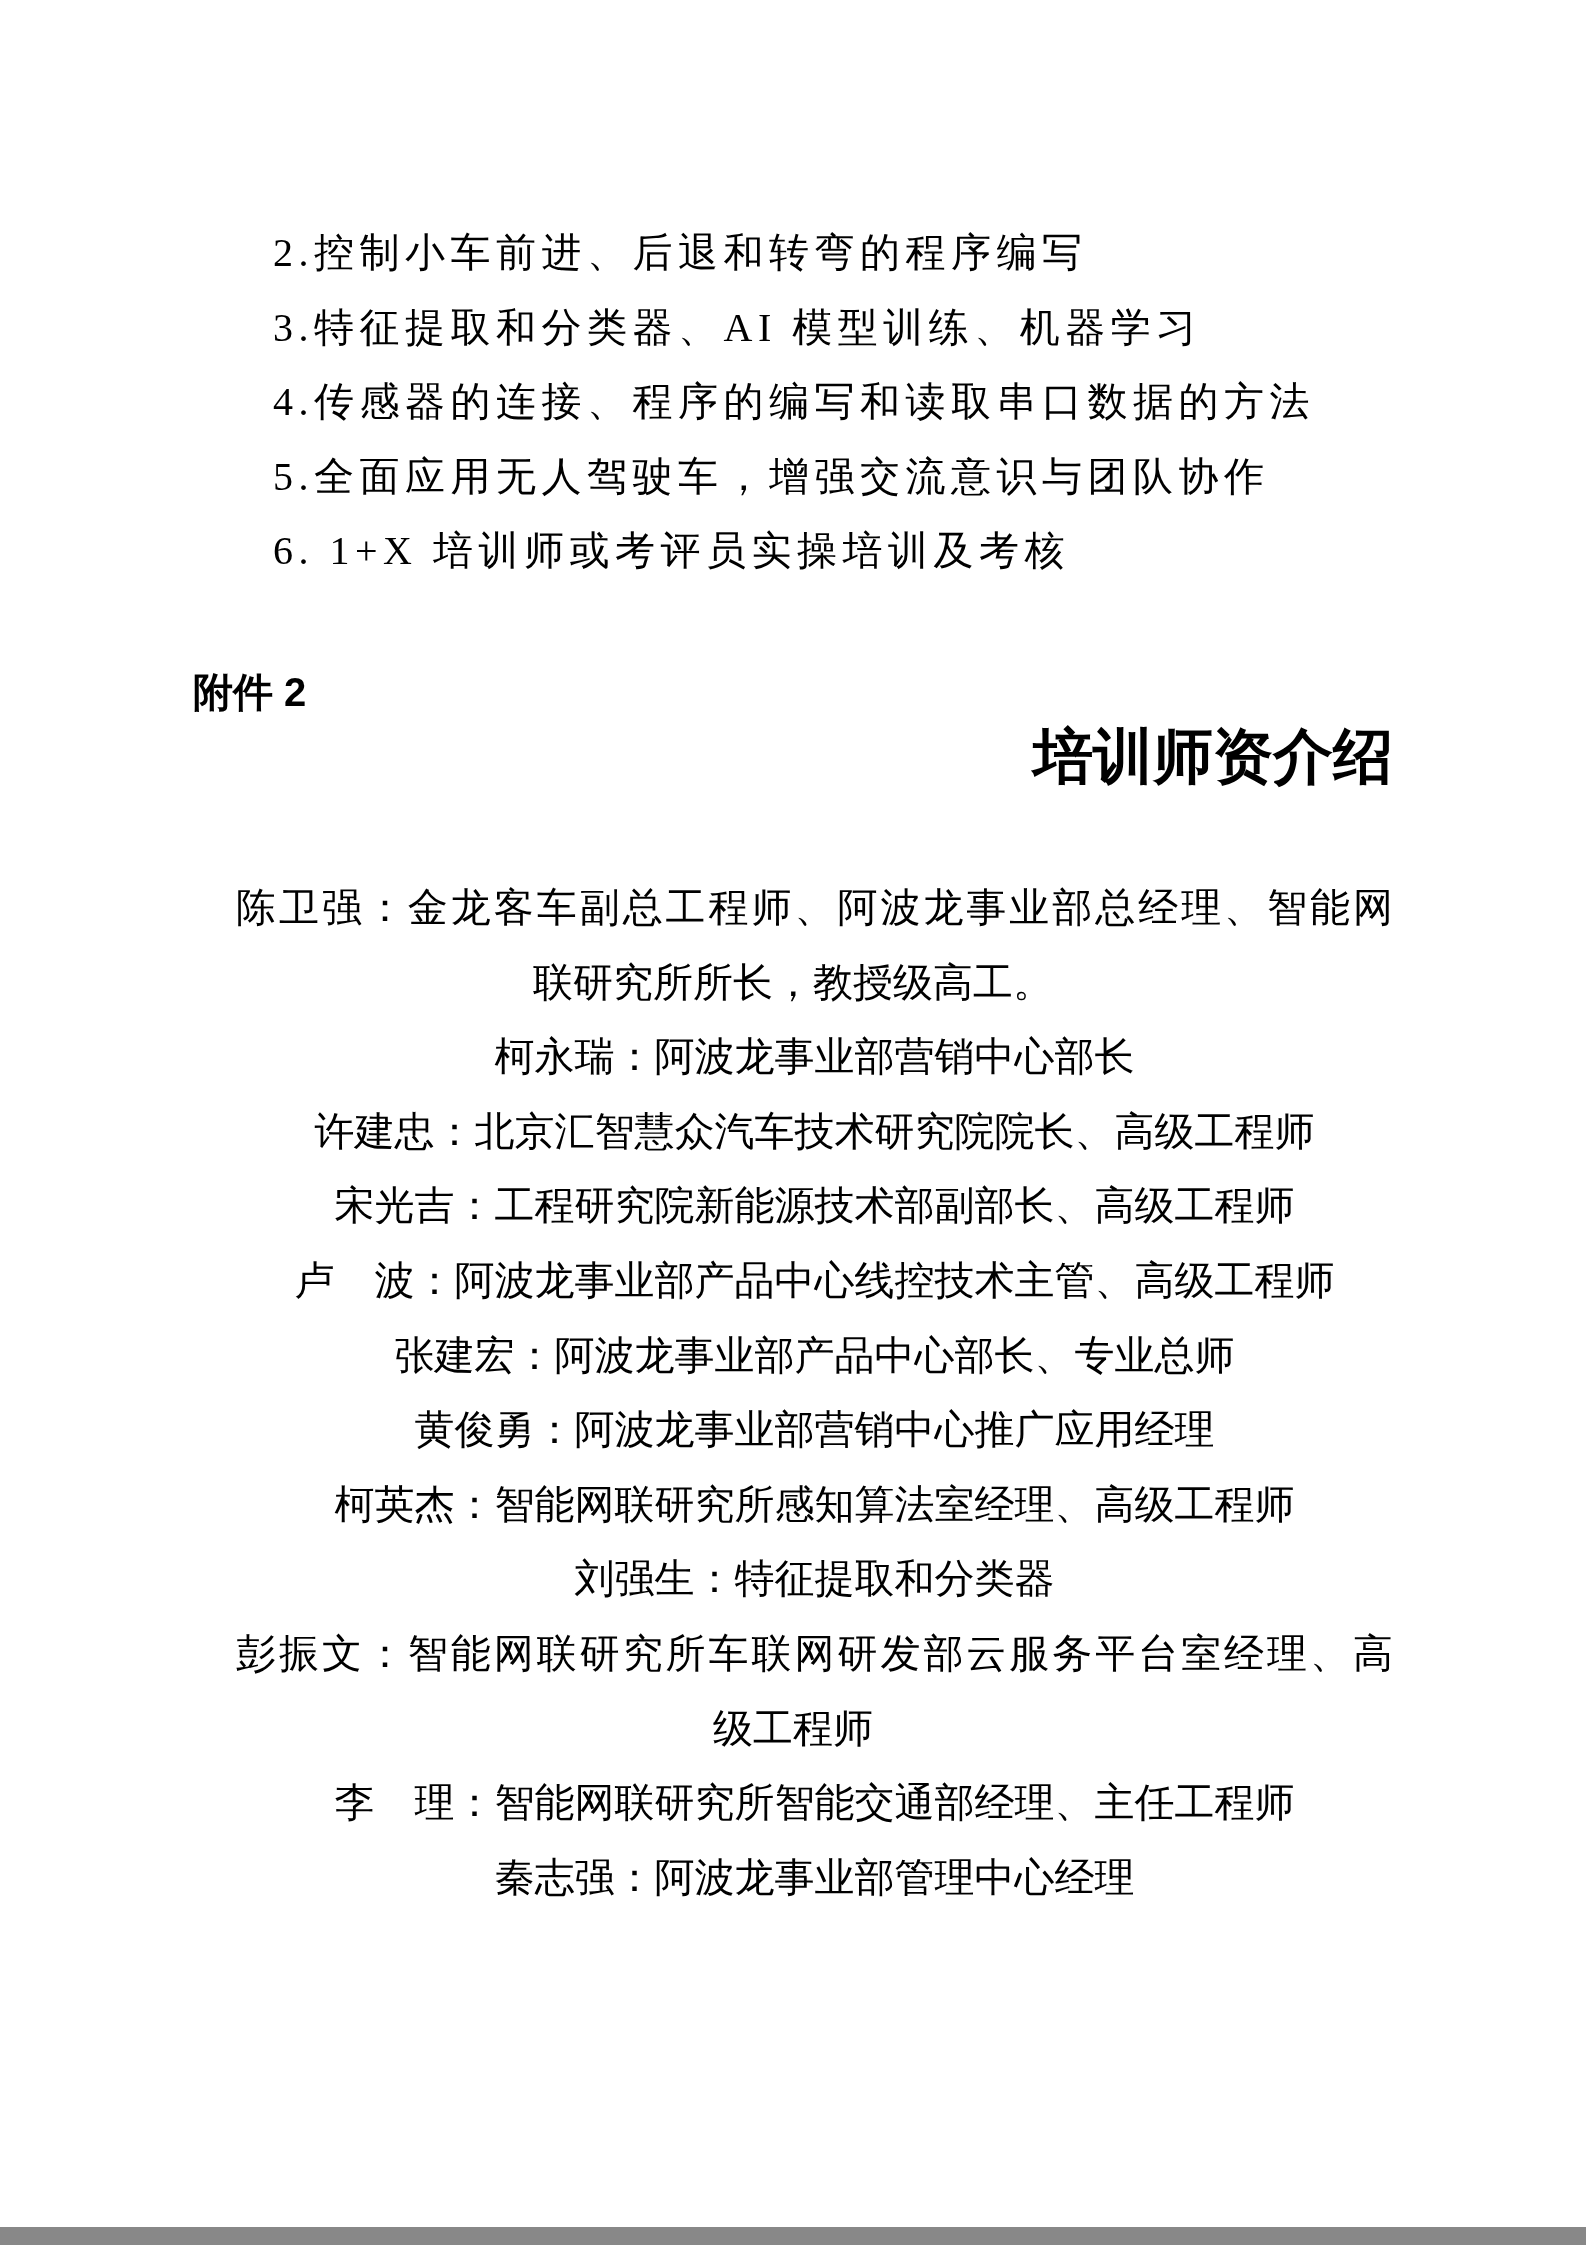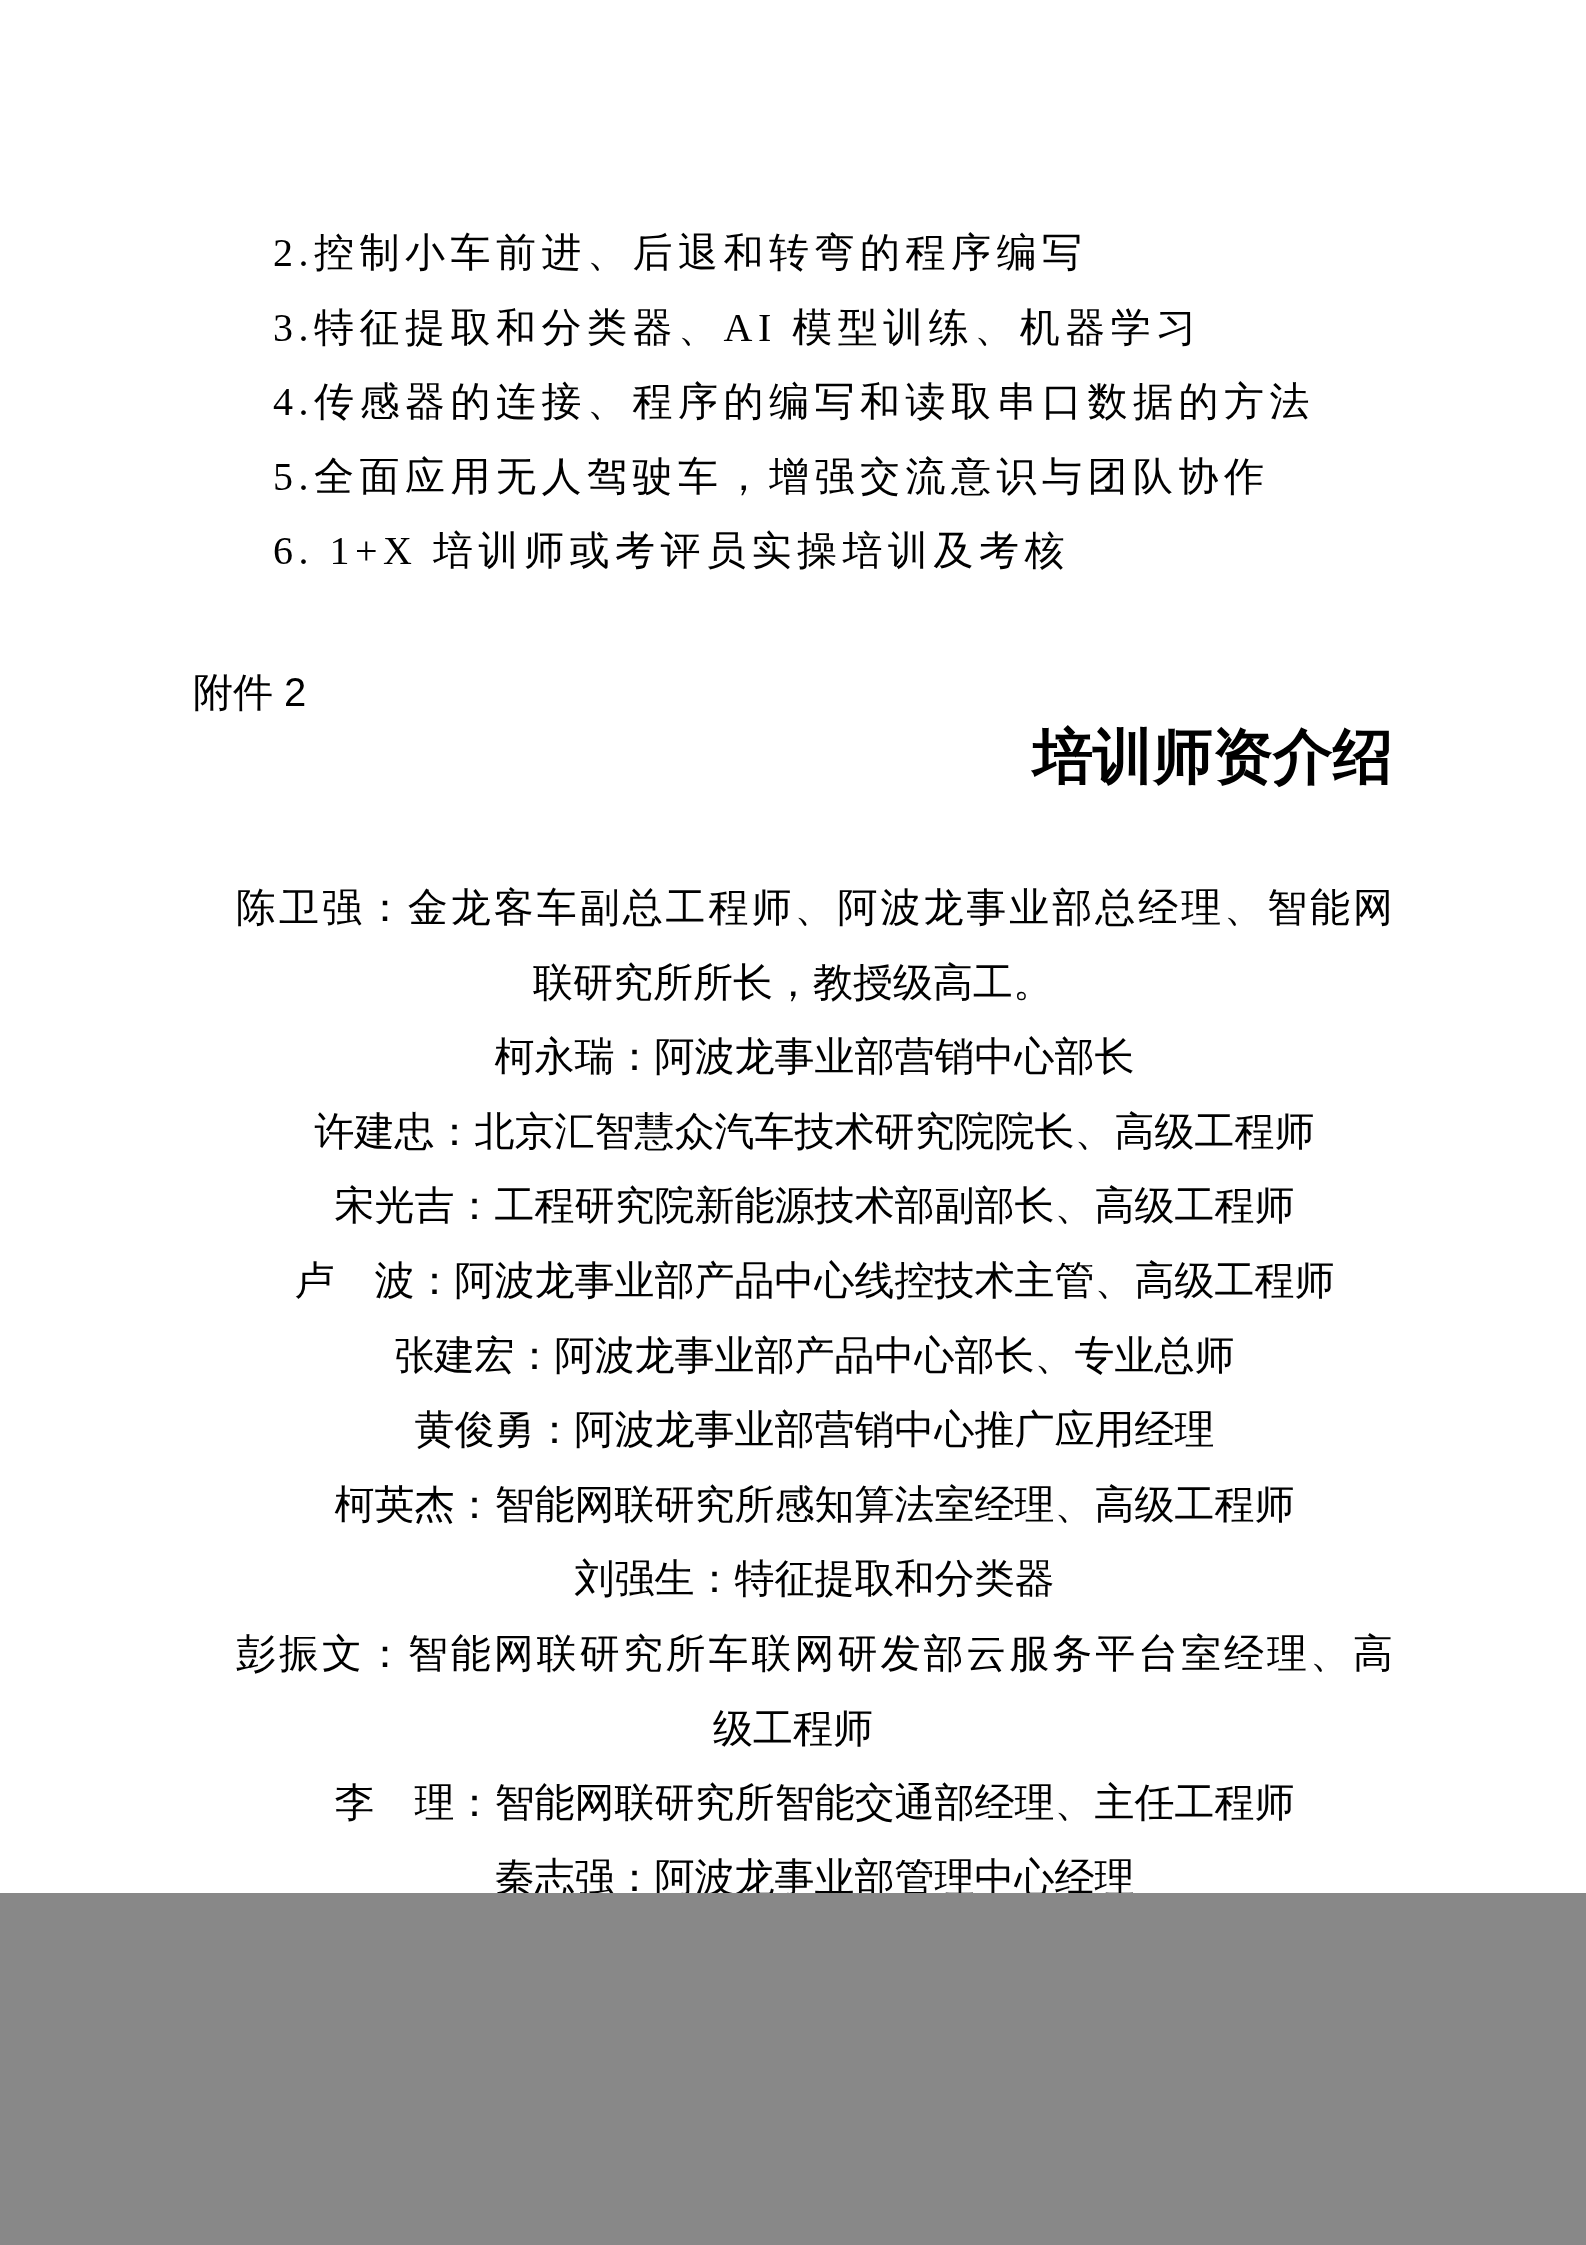--- a/index.html
+++ b/index.html
@@ -3,21 +3,21 @@
 <meta charset="utf-8">
 <style>
   html, body {
     margin: 0;
     padding: 0;
     background: #888;
   }
   .page {
     position: relative;
     width: 1586px;
-    height: 1893px;
+    height: 2227px;
     margin: 0 auto;
     background: #ffffff;
     color: #000000;
     font-family: "Liberation Serif", serif;
     overflow: hidden;
   }
   .column {
     position: absolute;
     left: 193px;
     width: 1200px;
@@ -31,21 +31,21 @@
     font-size: 40px;
     line-height: 74.6px;
     letter-spacing: 5.5px;
     text-indent: 80px;
     white-space: nowrap;
   }
   
   .attachment-label {
     top: 655px;
     font-family: "Liberation Sans", sans-serif;
-    font-weight: 400;
+    font-weight: 700;
     font-size: 40px;
     line-height: 74.6px;
   }
   
   .attachment-title {
     top: 717px;
     font-family: "Liberation Sans", sans-serif;
     font-weight: 700;
     font-size: 60px;
     line-height: 80px;

